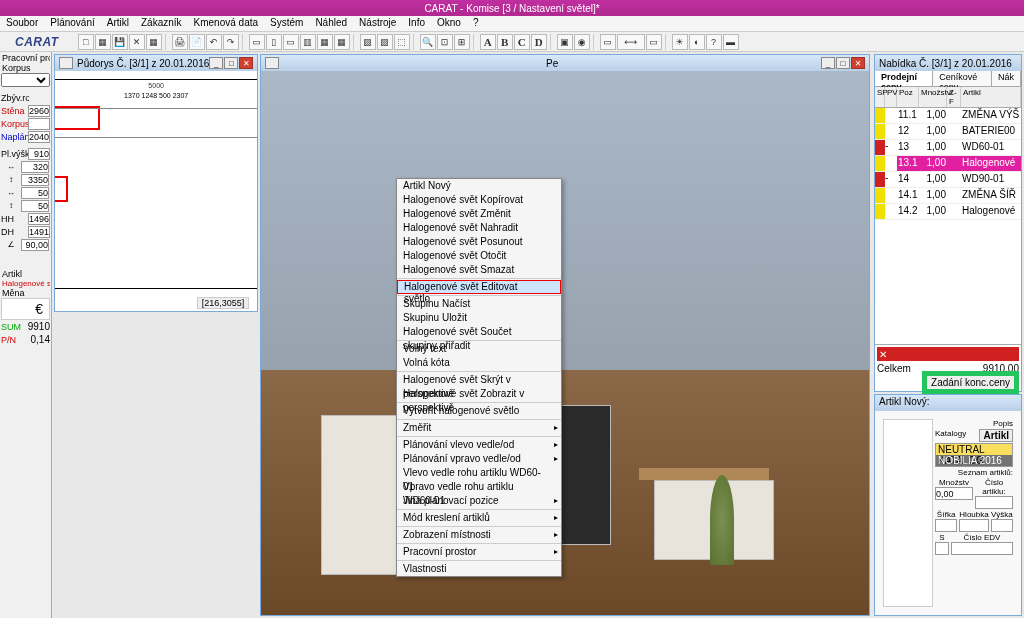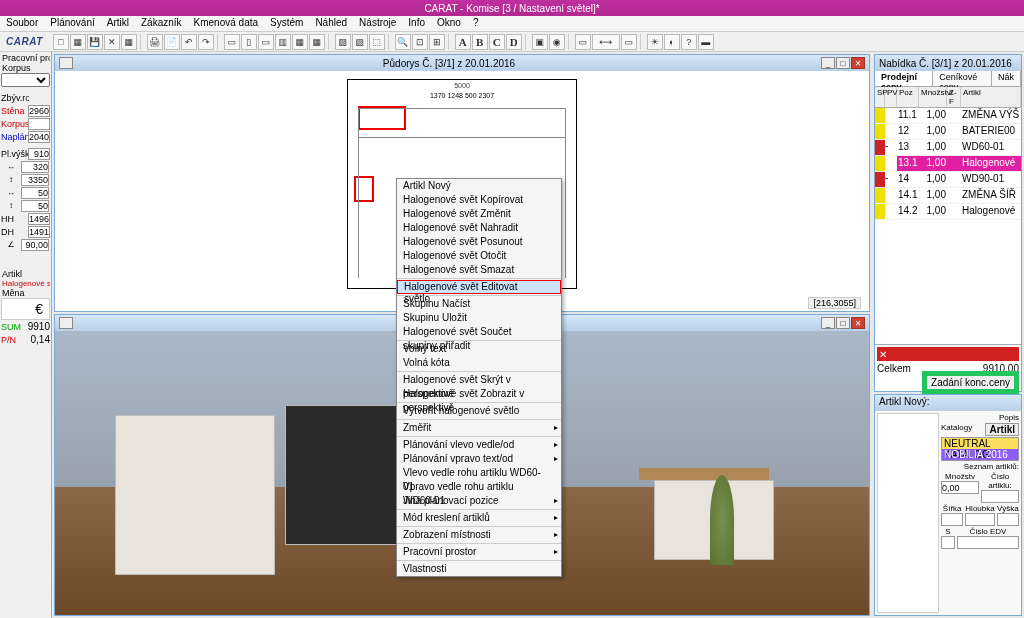--- a/index.html
+++ b/index.html
@@ -1,37 +1,37 @@
 <!DOCTYPE html>
 <html><head>
 <meta charset="utf-8">
 <style>
   * { box-sizing: border-box; margin: 0; padding: 0; font-family: Tahoma, sans-serif; font-size: 10px; }
   body { background: #e8e8e8; width: 1024px; height: 618px; overflow: hidden; position: relative; }
   .titlebar { background: linear-gradient(#c030a0,#b02890); color: #fff; height: 16px; line-height: 16px; text-align: center; font-size: 11px; }
   .menubar { background: #f5f5f5; border-bottom: 1px solid #ccc; height: 16px; display: flex; }
   .menubar span { padding: 1px 6px; cursor: default; }
   .logo-row { display: flex; align-items: center; height: 20px; background: #f0f0f0; border-bottom: 1px solid #ccc; }
-  .logo { font-family: Arial; font-weight: bold; font-style: italic; color: #334488; font-size: 10px; padding: 0 6px; letter-spacing: 0.5px; }
+  .logo { font-family: Arial; font-weight: bold; font-style: italic; color: #334488; font-size: 12px; padding: 0 15px; letter-spacing: 0.5px; }
   .toolbar { display: flex; gap: 1px; padding: 1px 4px; }
   .tbtn { width: 16px; height: 16px; border: 1px solid #bbb; background: #f8f8f8; display: flex; align-items: center; justify-content: center; font-size: 9px; color: #333; }
   .tbtn.bold { font-weight: bold; font-size: 11px; font-family: 'Times New Roman'; }
   .sep { width: 4px; height: 16px; border-left: 1px solid #ccc; margin: 0 2px; }
   .main { display: flex; height: calc(100% - 52px); }
   .left-panel { width: 52px; background: #f0f0f0; border-right: 1px solid #aaa; padding: 1px; }
   .lp-label { font-size: 9px; color: #000; padding: 0 1px; white-space: nowrap; overflow: hidden; }
   .lp-row { display: flex; align-items: center; height: 13px; }
   .lp-row .lbl { width: 28px; font-size: 9px; overflow: hidden; }
   .lp-row input { width: 22px; height: 12px; font-size: 9px; text-align: right; border: 1px solid #999; background: #fff; }
   .lp-arrow-row { display: flex; align-items: center; height: 13px; }
   .lp-arrow-row .arrows { width: 20px; font-size: 8px; text-align: center; }
   .lp-arrow-row input { width: 28px; height: 12px; font-size: 9px; text-align: right; border: 1px solid #999; }
   .red { color: #c00; }
   .blue { color: #00c; }
-  .center { flex: 1; display: flex; flex-direction: column; gap: 2px; padding: 2px; }
+  .center { flex: 1; display: flex; flex-direction: row; gap: 2px; padding: 2px; }
   .mdi-window { border: 1px solid #77aadd; background: #fff; position: relative; }
   .mdi-title { height: 16px; background: linear-gradient(#d8e8f8,#b8d0e8); display: flex; align-items: center; padding: 0 4px; font-size: 10px; }
   .mdi-title .wt { flex: 1; text-align: center; }
   .mdi-ctrls { display: flex; gap: 1px; }
   .mdi-ctrls span { width: 14px; height: 12px; border: 1px solid #888; background: #eee; display: flex; align-items: center; justify-content: center; font-size: 8px; }
   .mdi-ctrls .close { background: #d04030; color: #fff; border-color: #a03020; }
   .floorplan { height: 258px; }
   .floorplan-body { height: 240px; background: #fff; position: relative; overflow: hidden; }
   .fp-drawing { position: absolute; left: 50%; top: 8px; transform: translateX(-50%); width: 230px; height: 210px; border: 1px solid #000; }
   .fp-dims-top { position: absolute; top: 2px; left: 0; right: 0; height: 14px; font-size: 7px; text-align: center; color: #333; }
@@ -60,29 +60,29 @@
   .og-row .c4 { width: 28px; text-align: right; padding: 1px; }
   .og-row .c5 { width: 14px; }
   .og-row .c6 { flex: 1; padding: 1px; overflow: hidden; }
   .flag-y { background: #f0e000; }
   .flag-r { background: #d02020; }
   .summary { border-top: 1px solid #aaa; padding: 2px; font-size: 9px; }
   .summary-row { display: flex; justify-content: space-between; height: 14px; align-items: center; }
   .summary-row .btn { border: 5px solid #22c55e; background: #eee; padding: 1px 4px; }
   .artikl-window { border: 1px solid #77aadd; background: #f8f8f8; height: 222px; display: flex; flex-direction: column; }
   .aw-title { height: 16px; background: linear-gradient(#d8e8f8,#b8d0e8); padding: 1px 4px; font-size: 10px; }
-  .aw-body { flex: 1; display: flex; gap: 2px; padding: 2px; }
+  .aw-body { flex: 1; display: flex; gap: 2px; padding: 8px; }
   .aw-left { flex: 1; border: 1px solid #ccc; background: #fff; }
   .aw-right { width: 78px; display: flex; flex-direction: column; gap: 1px; }
   .aw-right .small-label { font-size: 8px; text-align: right; }
   .aw-right select, .aw-right input { width: 100%; height: 13px; font-size: 9px; border: 1px solid #999; }
   .cat-list { border: 1px solid #999; background: #fff; height: 56px; overflow: hidden; font-size: 9px; }
   .cat-list div { padding: 0 2px; height: 11px; line-height: 11px; }
   .cat-neutral { background: #fade5e; }
-  .cat-sel { background: #8b5cf6; color: #fff; }
+  .cat-sel { background: #737373; color: #fff; }
   .status-coord { position: absolute; right: 8px; bottom: 2px; font-size: 9px; background: #eee; border: 1px solid #ccc; padding: 0 4px; }
   .aw-fields-row { display: flex; gap: 2px; }
   .aw-fields-row .fcol { flex: 1; }
   .aw-fields-row .flbl { font-size: 8px; text-align: center; }
   .aw-fields-row input { width: 100%; height: 13px; font-size: 9px; border: 1px solid #999; }
 </style>
 </head>
 <body>
 
 <div class="titlebar">
@@ -413,21 +413,21 @@
     <div class="cm-item">Volná kóta</div>
     <div class="cm-sep"></div>
     <div class="cm-item">Halogenové svět Skrýt v perspektivě</div>
     <div class="cm-item">Halogenové svět Zobrazit v perspektivě</div>
     <div class="cm-sep"></div>
     <div class="cm-item">Vytvořit halogenové světlo</div>
     <div class="cm-sep"></div>
     <div class="cm-item arrow">Změřit</div>
     <div class="cm-sep"></div>
     <div class="cm-item arrow">Plánování vlevo vedle/od</div>
-    <div class="cm-item arrow">Plánování vpravo text/od</div>
+    <div class="cm-item arrow">Plánování vpravo vedle/od</div>
     <div class="cm-item">Vlevo vedle rohu artiklu WD60-01</div>
     <div class="cm-item">Vpravo vedle rohu artiklu WD60-01</div>
     <div class="cm-item arrow">Jiná plánovací pozice</div>
     <div class="cm-sep"></div>
     <div class="cm-item arrow">Mód kreslení artiklů</div>
     <div class="cm-sep"></div>
     <div class="cm-item arrow">Zobrazení místnosti</div>
     <div class="cm-sep"></div>
     <div class="cm-item arrow">Pracovní prostor</div>
     <div class="cm-sep"></div>

